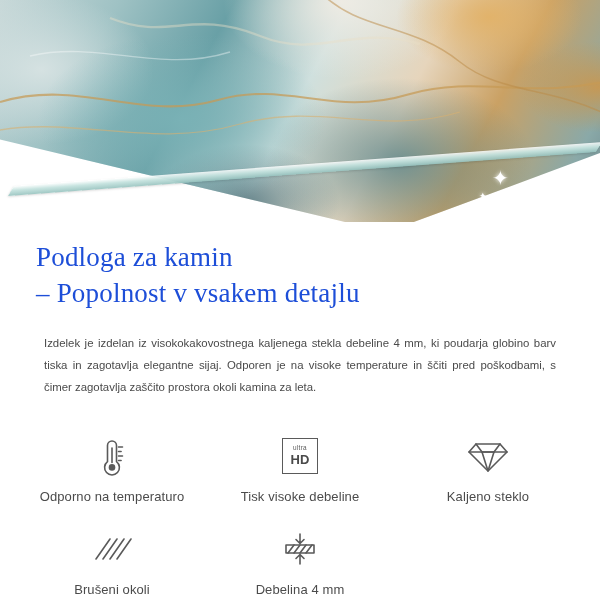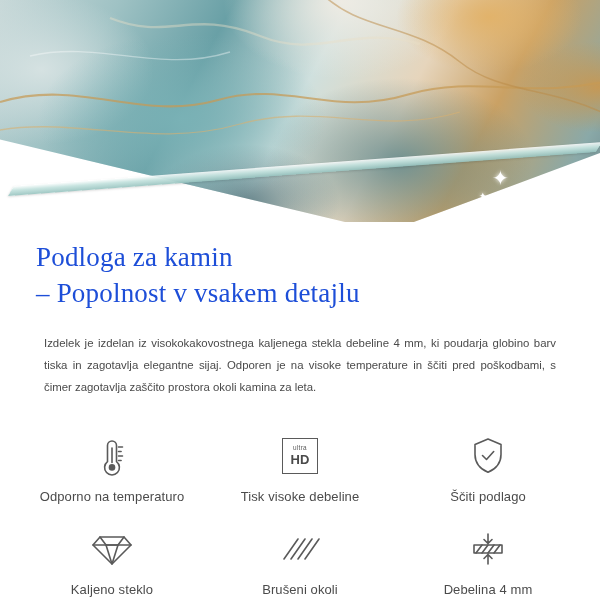--- a/index.html
+++ b/index.html
@@ -198,29 +198,20 @@
     <div class="feature">
       <div class="feature-icon">
         <div class="ultrahd-box">
           <span class="u">ultra</span>
           <span class="hd">HD</span>
         </div>
       </div>
       <div class="feature-label">Tisk visoke debeline</div>
     </div>
 
-    <div class="feature">
-      <div class="feature-icon">
-        <svg width="40" height="44" viewBox="0 0 40 44">
-          <path class="ico-stroke" d="M20 5 L33 10.5 v10 c0 8.6 -5.6 14.6 -13 17.8 C12.6 35.1 7 29.1 7 20.5 v-10 z"></path>
-          <path class="ico-stroke" d="M14.5 21.5 l4 4 l7.2 -8"></path>
-        </svg>
-      </div>
-      <div class="feature-label">Ščiti podlago</div>
-    </div>
 
     <div class="feature">
       <div class="feature-icon">
         <svg width="44" height="40" viewBox="0 0 44 40">
           <path class="ico-stroke" d="M10 8 h24 l7 8 l-19 19 l-19 -19 z"></path>
           <path class="ico-stroke" d="M3 16 h38"></path>
           <path class="ico-stroke" d="M10 8 l6 8 l6 19 l6 -19 l6 -8"></path>
           <path class="ico-stroke" d="M16 16 h12"></path>
         </svg>
       </div>

